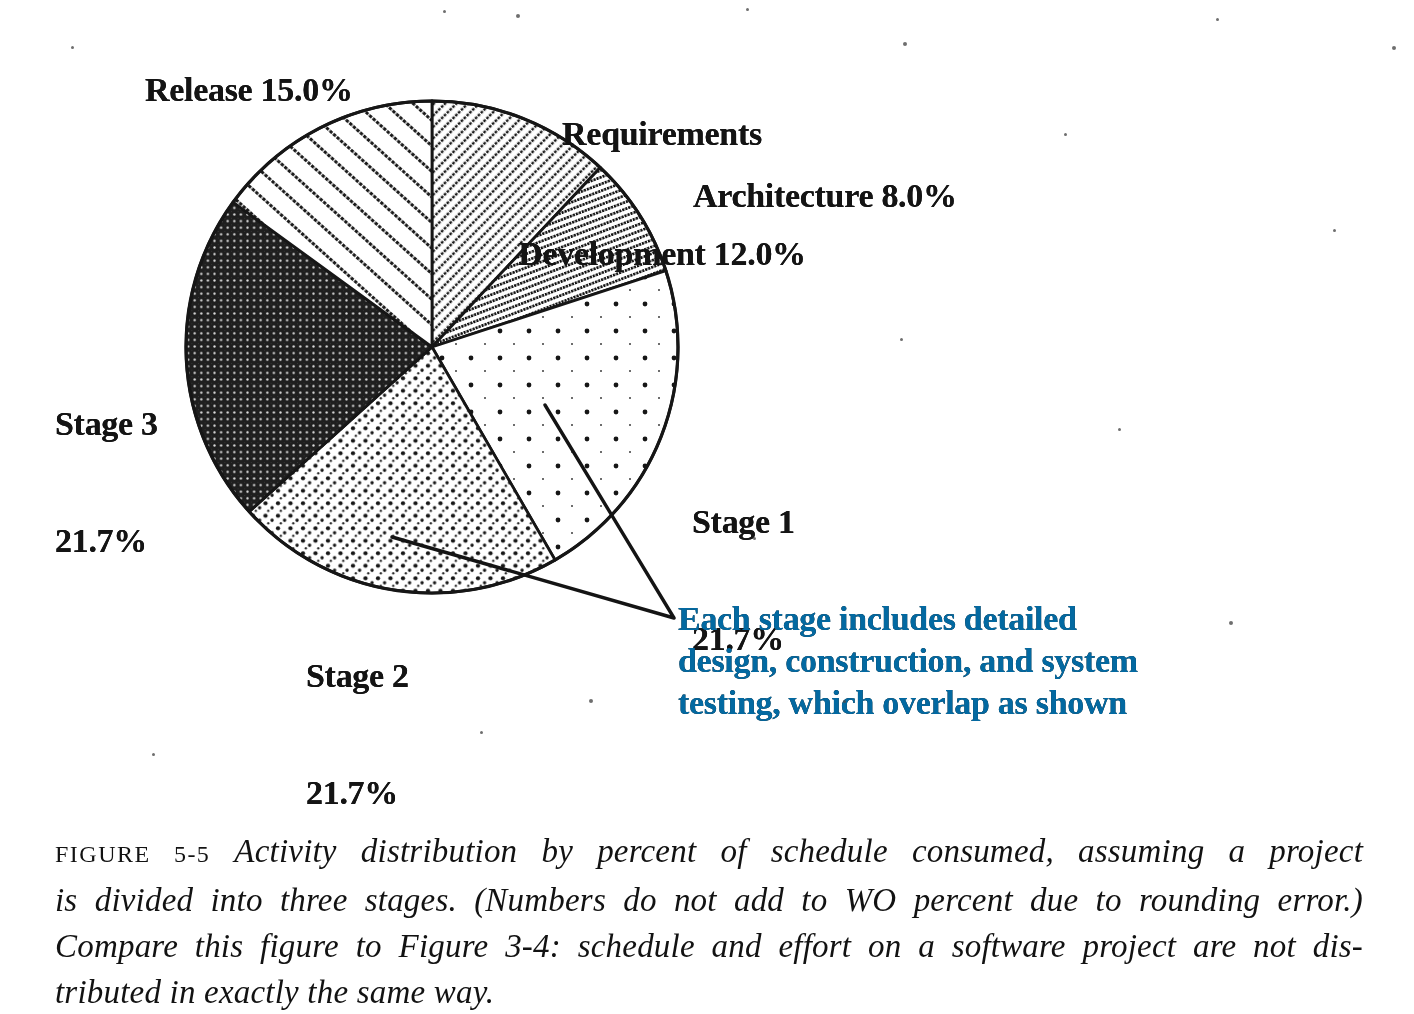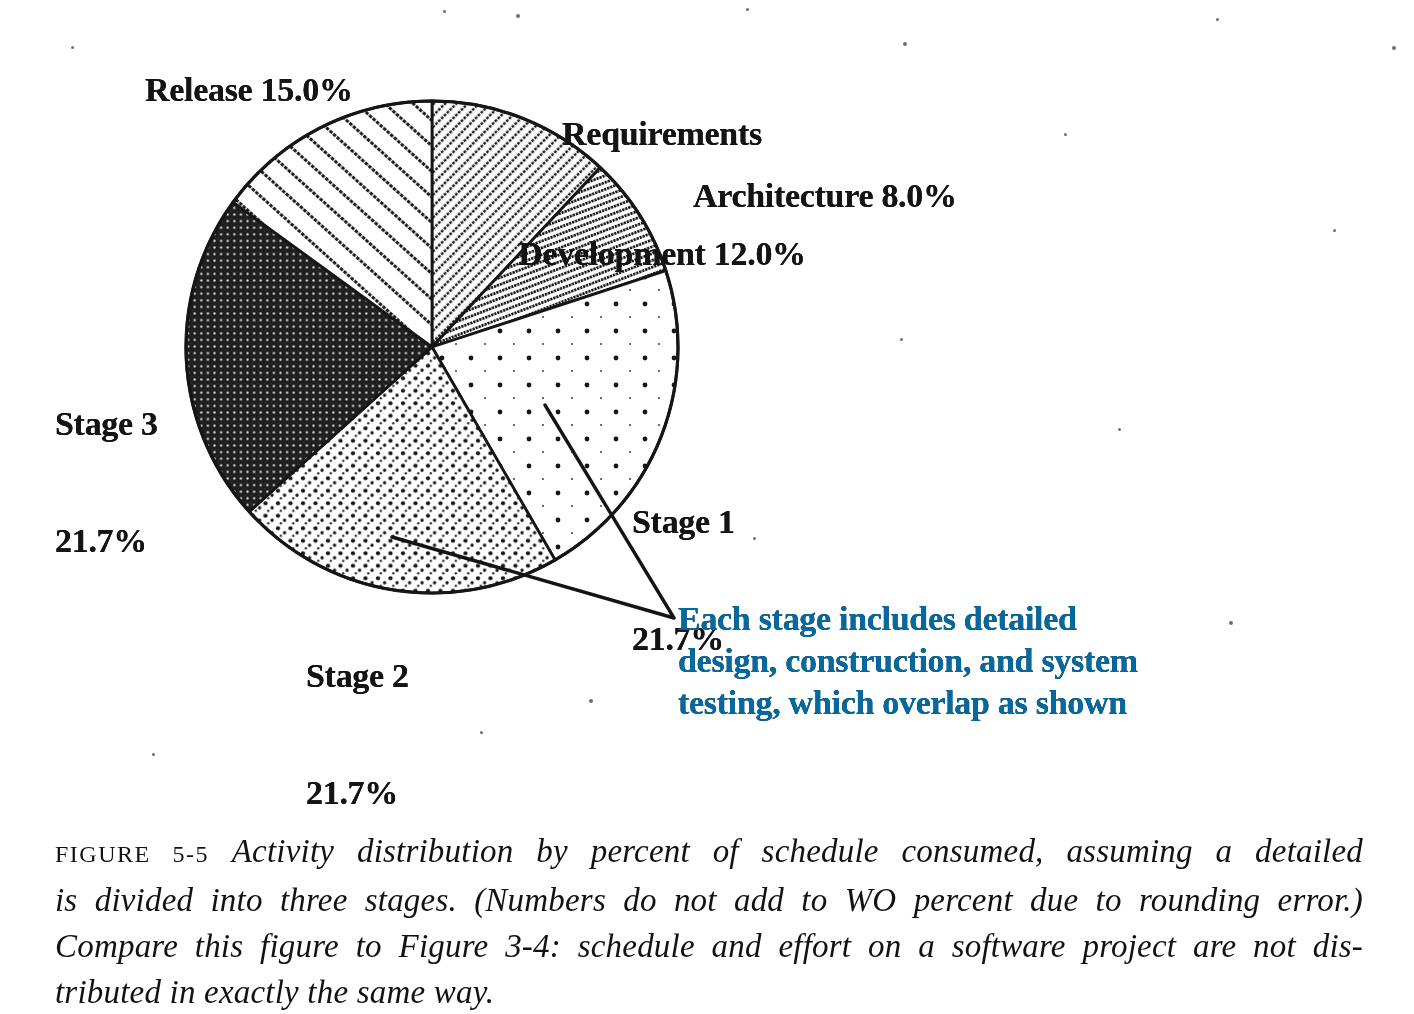--- a/index.html
+++ b/index.html
@@ -100,40 +100,40 @@
     <div>Development 12.0%</div>
   </div>
 
   <div class="lbl" style="left:645px;top:176px;margin-left:48px;">Architecture 8.0%</div>
 
   <div class="lbl" style="left:55px;top:326px;">
     <div>Stage 3</div>
     <div>21.7%</div>
   </div>
 
-  <div class="lbl" style="left:632px;top:424px;">
+  <div class="lbl" style="left:692px;top:424px;">
     <div>Stage 1</div>
     <div>21.7%</div>
   </div>
 
   <div class="lbl" style="left:306px;top:578px;">
     <div>Stage 2</div>
     <div>21.7%</div>
   </div>
 
   <div class="annotation">
     <div>Each stage includes detailed</div>
     <div>design, construction, and system</div>
     <div>testing, which overlap as shown</div>
   </div>
 
   <div class="caption">
     <div class="cap-line cap-just">
       <span class="cap-label">FIGURE 5-5</span>
-      <span class="cap-italic">Activity distribution by percent of schedule consumed, assuming a detailed</span>
+      <span class="cap-italic">Activity distribution by percent of schedule consumed, assuming a project</span>
     </div>
     <div class="cap-line cap-just cap-italic">is divided into three stages. (Numbers do not add to WO percent due to rounding error.)</div>
     <div class="cap-line cap-just cap-italic">Compare this figure to Figure 3-4: schedule and effort on a software project are not dis-</div>
     <div class="cap-line cap-italic">tributed in exactly the same way.</div>
   </div>
 
   <div>
     <div class="speck" style="left:516px;top:14px;width:4px;height:4px;"></div>
     <div class="speck" style="left:746px;top:8px;width:3px;height:3px;"></div>
     <div class="speck" style="left:903px;top:42px;width:4px;height:4px;"></div>

